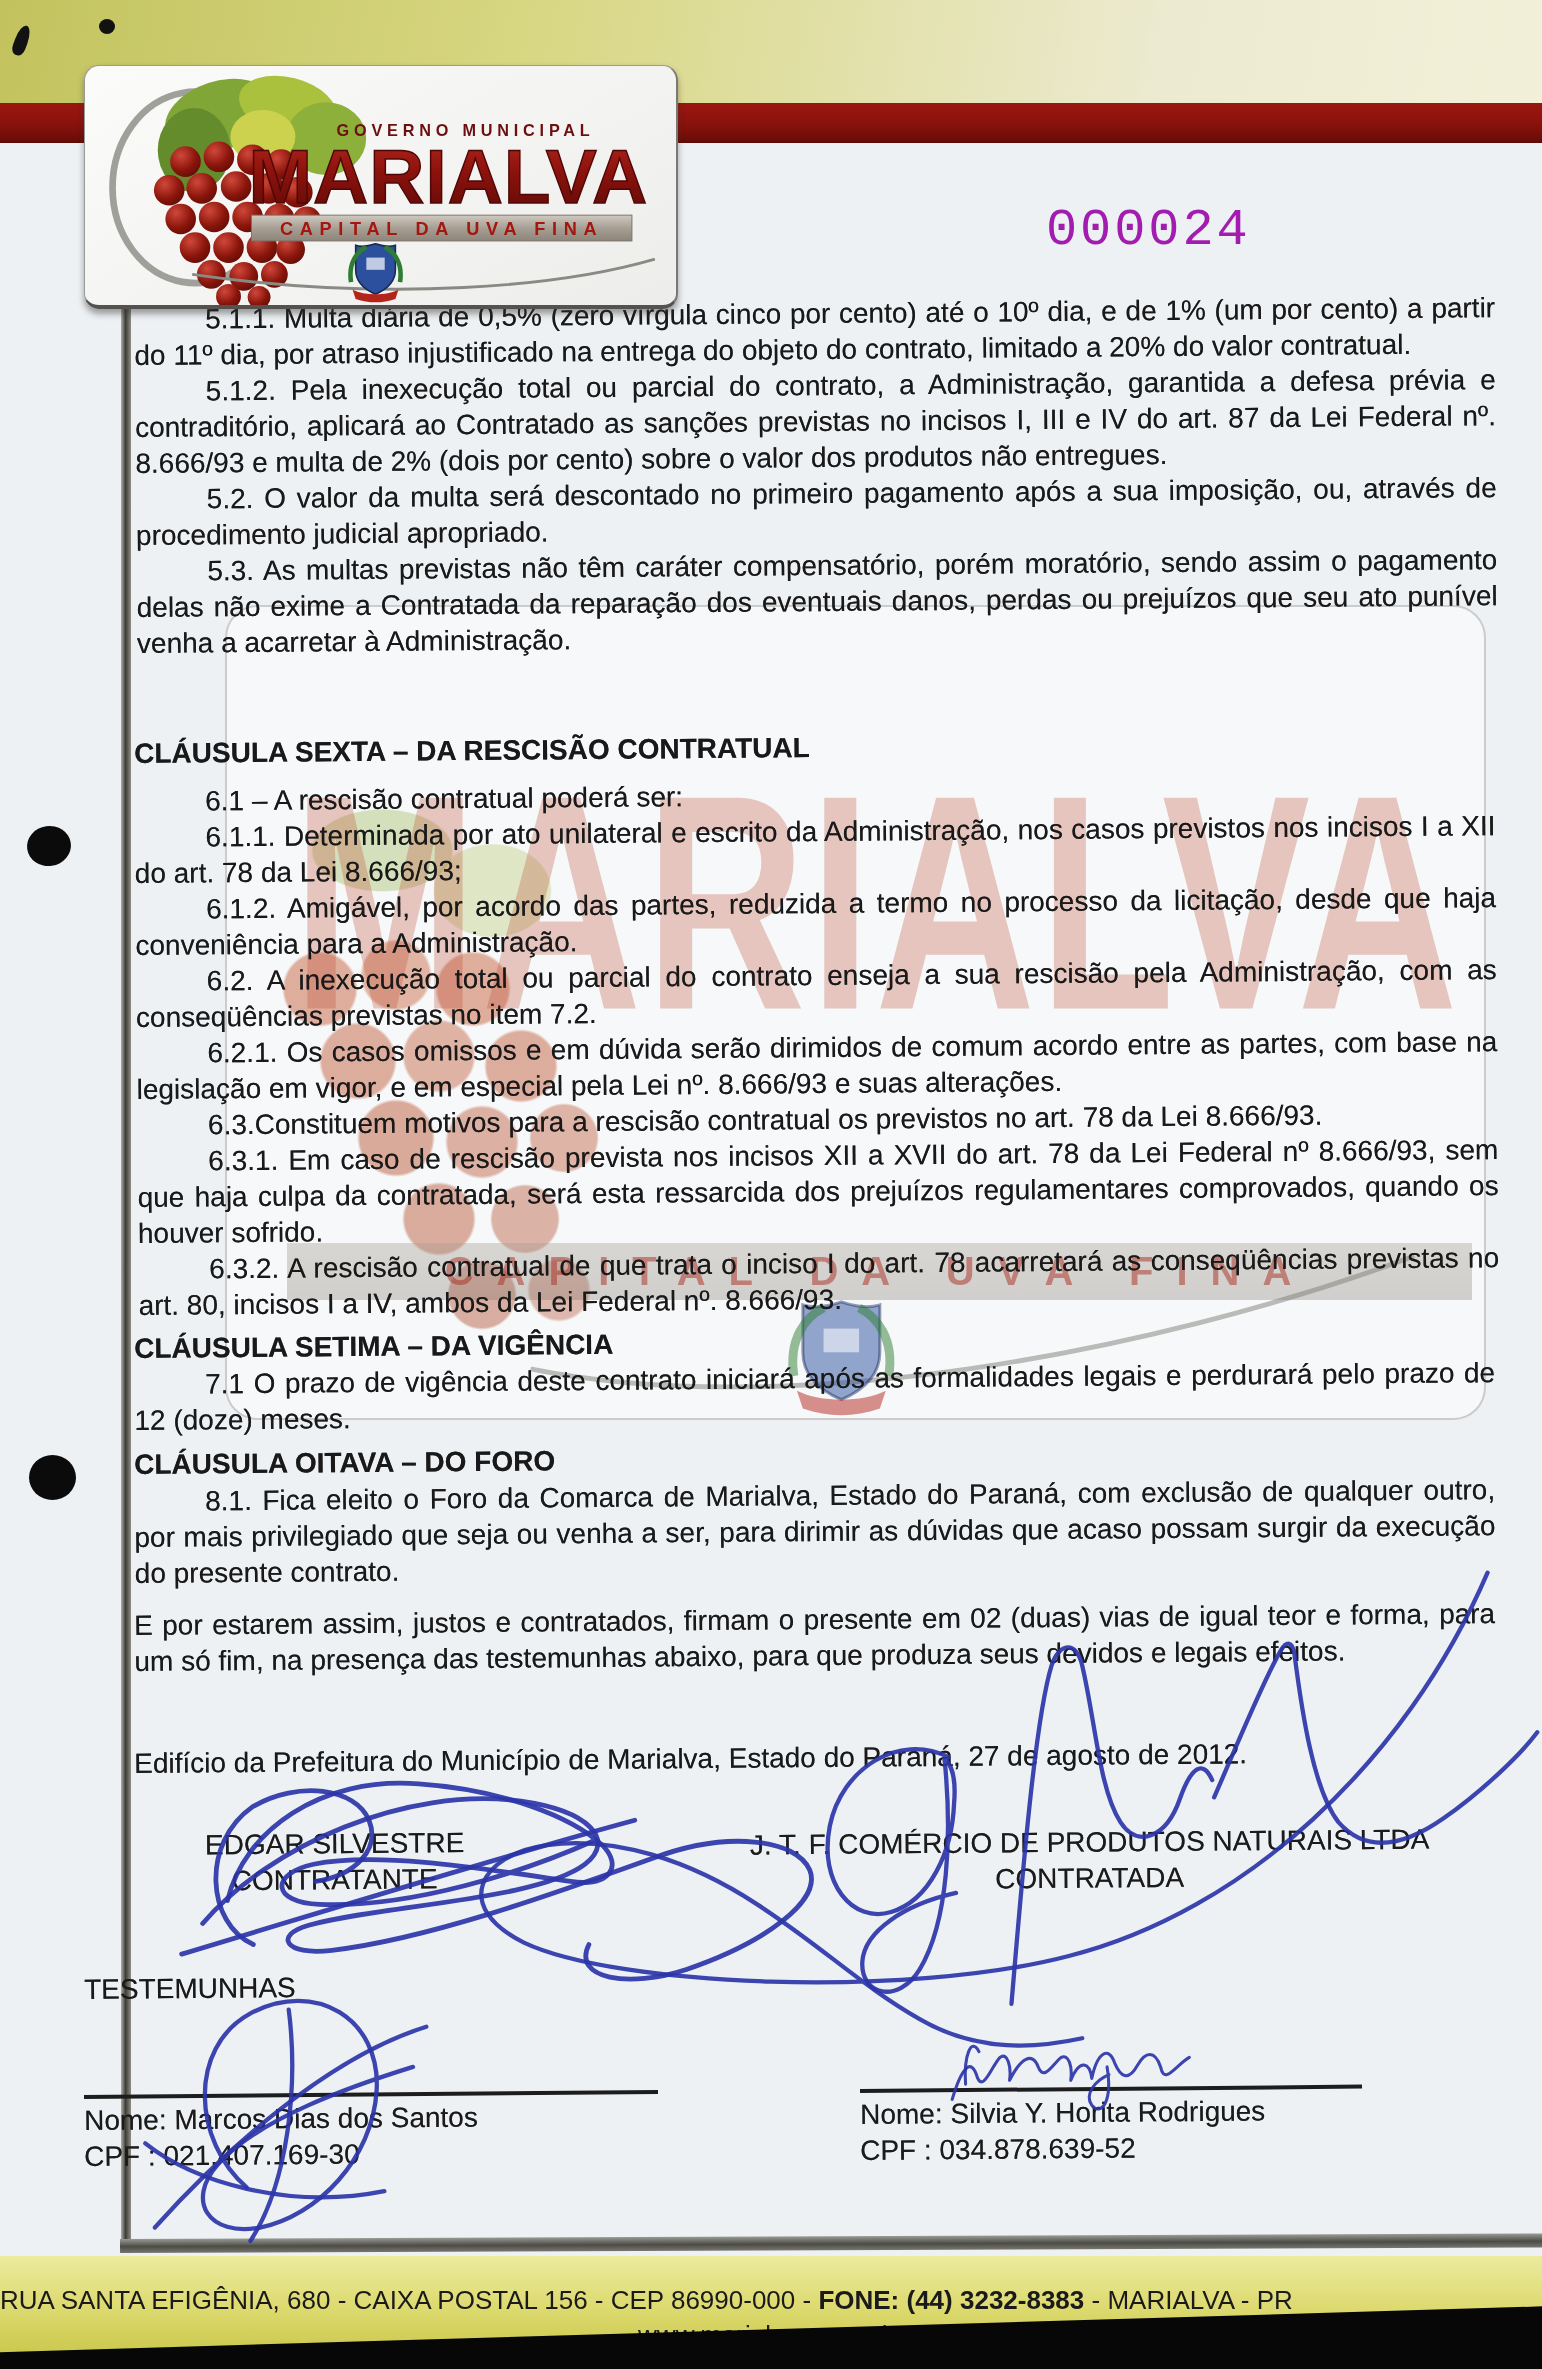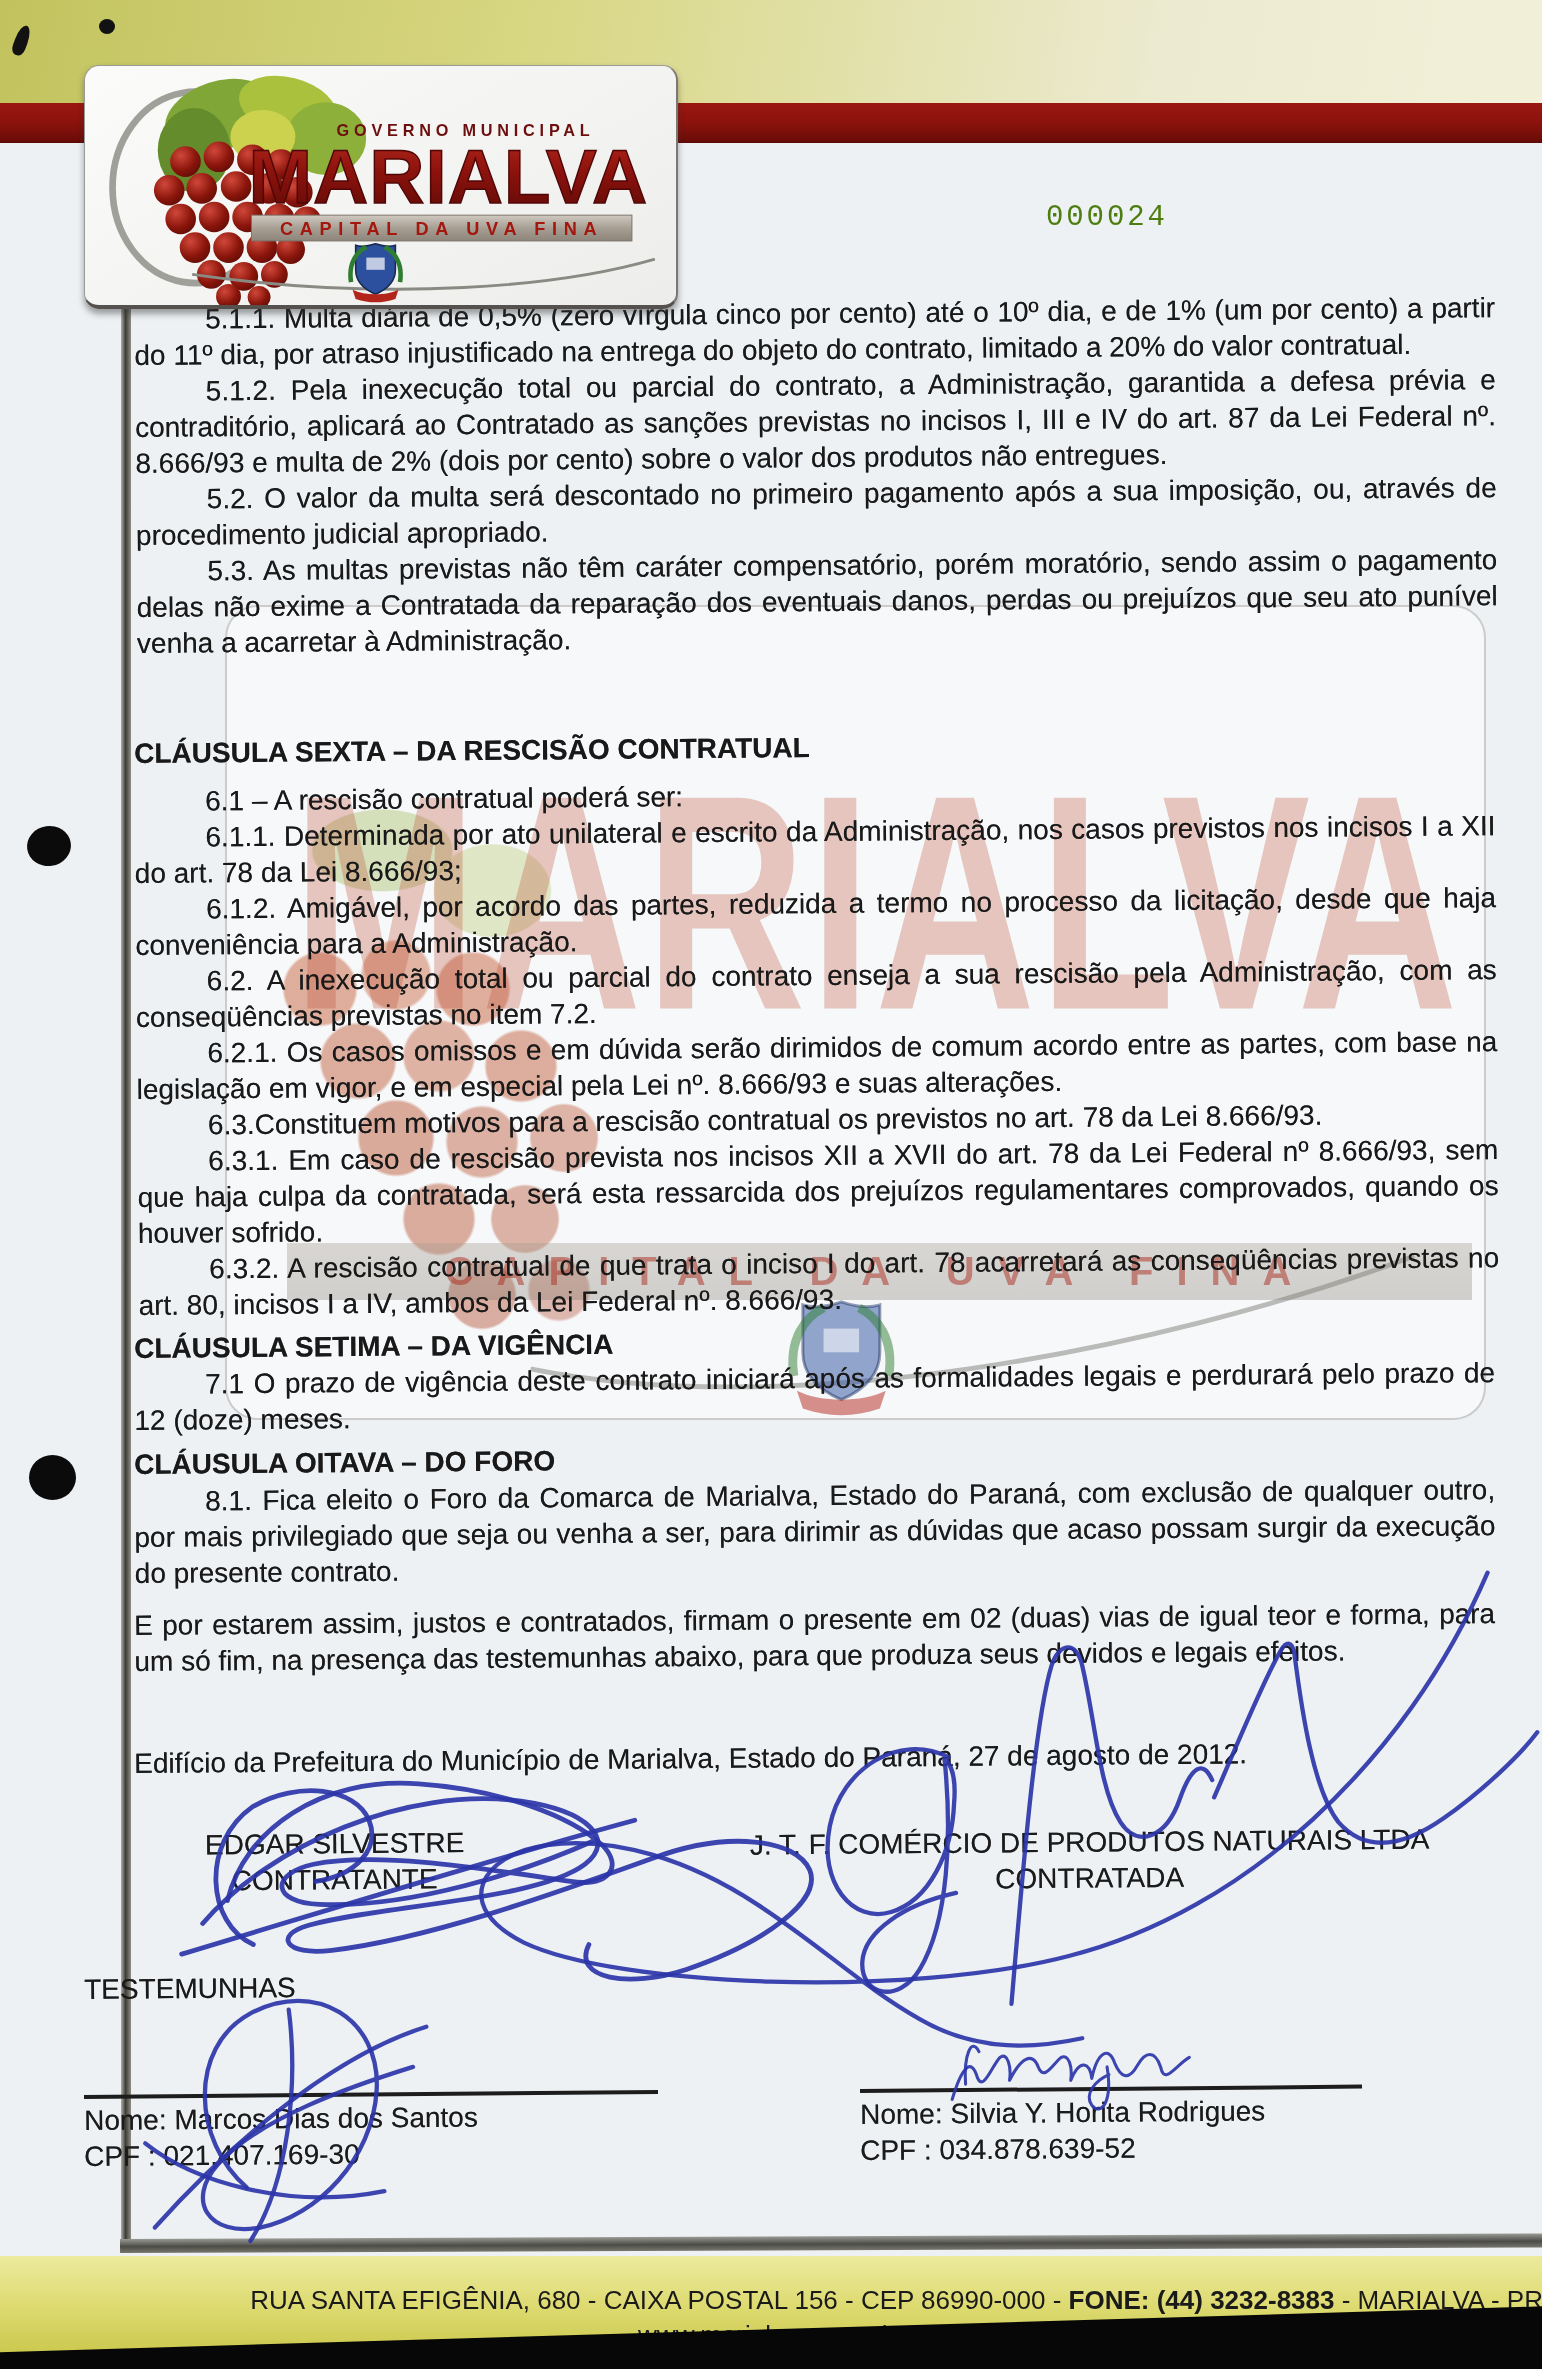--- a/index.html
+++ b/index.html
@@ -25,21 +25,21 @@
   .h1{left:27px;top:826px;width:44px;height:40px;transform:rotate(-8deg);}
   .h2{left:29px;top:1455px;width:47px;height:45px;}
   
   .logo-card{position:absolute;left:84px;top:65px;width:591px;height:239px;z-index:4;
         background:linear-gradient(150deg,#fbfbf9,#ededeb);
         border:1.9px solid #9a9a96;border-bottom:4.8px solid #55514e;border-right:2.9px solid #7b7874;
         border-radius:15.3px;box-shadow:0 4.8px 6.7px rgba(50,50,50,.45);}
   .logo-card svg{display:block;width:100%;height:100%;}
   
   .page-number{position:absolute;left:1046px;top:201px;width:210px;z-index:4;
-        font-family:"Liberation Mono",monospace;font-size:29px;letter-spacing:2.9px;color:#4d7c0f;}
+        font-family:"Liberation Mono",monospace;font-size:52px;letter-spacing:2.9px;color:#a21caf;}
   
   .watermark{position:absolute;left:172px;top:593px;width:1319px;height:879px;z-index:1;}
   .wm-card{position:absolute;left:53px;top:11.5px;width:1257px;height:811px;border-radius:32.5px;
         background:rgba(255,255,255,.5);border:2.9px solid rgba(160,160,155,.5);}
   .wm-leaves{position:absolute;left:100px;top:177px;width:315px;height:201px;
         background:radial-gradient(ellipse 115px 67px at 35% 40%,rgba(150,178,70,.35) 60%,transparent 62%),
                    radial-gradient(ellipse 96px 76px at 70% 60%,rgba(170,190,78,.3) 60%,transparent 62%);}
   .wm-grapes{position:absolute;left:81px;top:339px;width:468px;height:449px;background:
      radial-gradient(circle at 67px 57px, rgba(198,92,52,.48) 35px,transparent 38px),
      radial-gradient(circle at 143px 43px, rgba(198,92,52,.44) 33px,transparent 36px),
@@ -73,21 +73,21 @@
        text-shadow:0 0 0.6px rgba(25,25,25,.7);}
   .wit-title{position:absolute;z-index:3;font-size:28px;color:#191919;text-shadow:0 0 0.6px rgba(25,25,25,.7);}
   .wit-line{position:absolute;z-index:3;height:3.8px;background:#1d1d1d;}
   .wit-text{position:absolute;z-index:3;font-size:28px;color:#1b1b1b;text-shadow:0 0 0.6px rgba(25,25,25,.7);}
   
   .ink{position:absolute;left:0;top:0;width:1543px;height:2370px;z-index:5;}
   .ink path{fill:none;stroke:#2b35a8;stroke-linecap:round;stroke-linejoin:round;opacity:.92;}
   
   .footer{position:absolute;left:0;top:2256px;width:1543px;height:114px;z-index:4;
       background:linear-gradient(to bottom,#eceb9e 0%,#ddda70 45%,#cbc94e 85%,#c0bf40 100%);}
-  .f-line1{margin-top:29px;text-align:right;font-size:26px;color:#1a1a1a;white-space:pre;padding-left:12px;}
+  .f-line1{margin-top:29px;text-align:left;font-size:26px;color:#1a1a1a;white-space:pre;}
   .f-bold{font-weight:bold;}
   .f-line2{margin-top:3.8px;text-align:center;font-size:26px;color:#1e1e1e;}
   .scan-black{position:absolute;left:-29px;top:2353px;width:1625px;height:91px;background:#070707;
       transform:rotate(-1.7deg);transform-origin:0 0;z-index:7;}
 </style>
 </head>
 <body>
 
 <div class="page">
 

